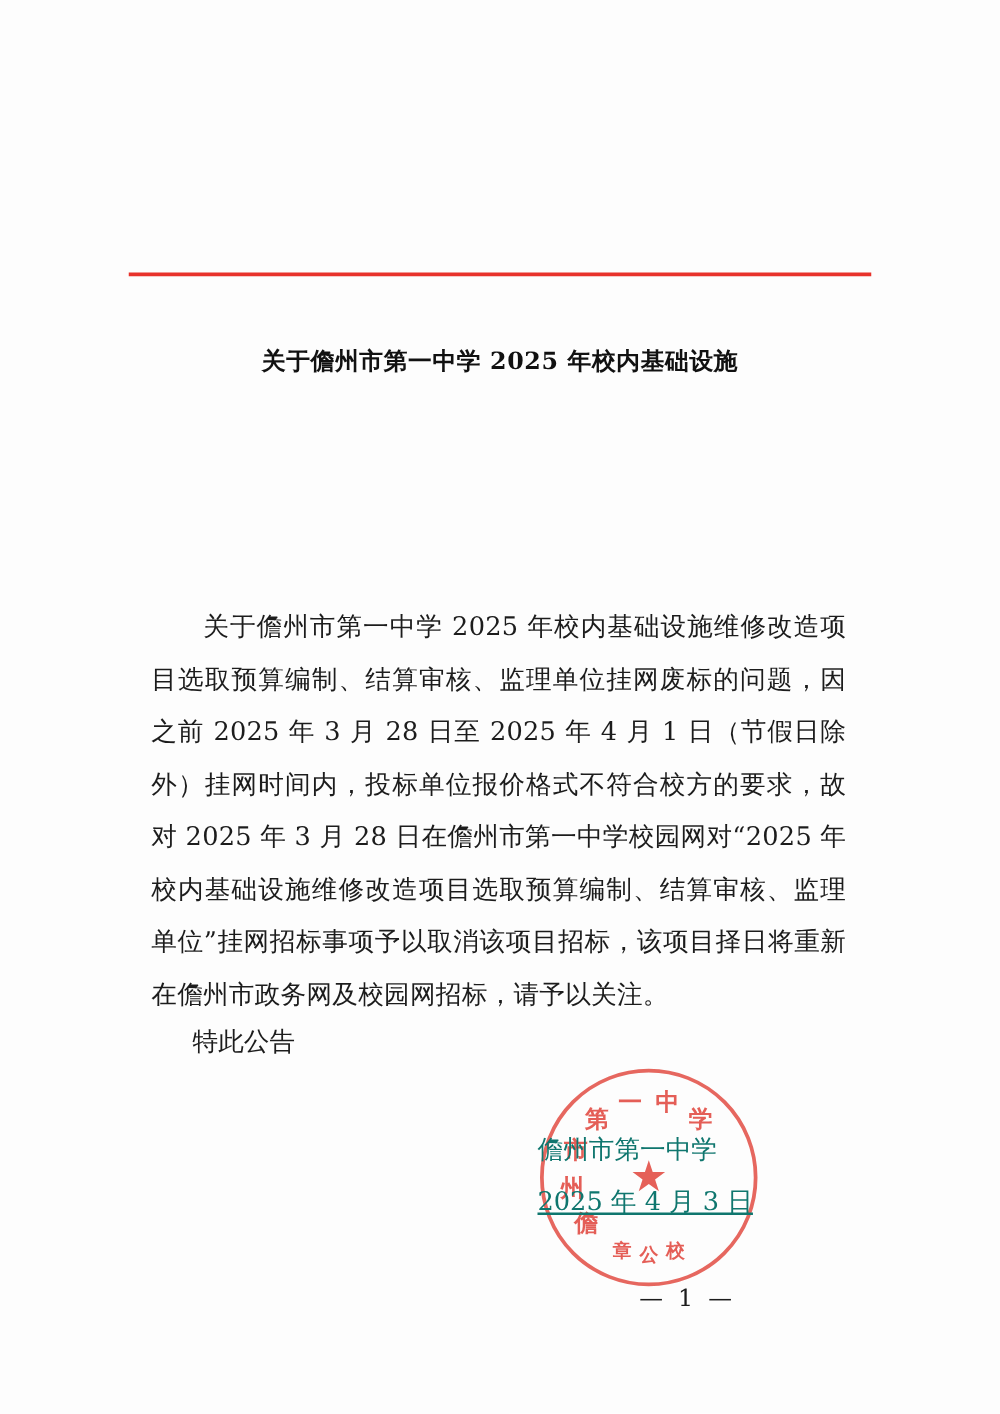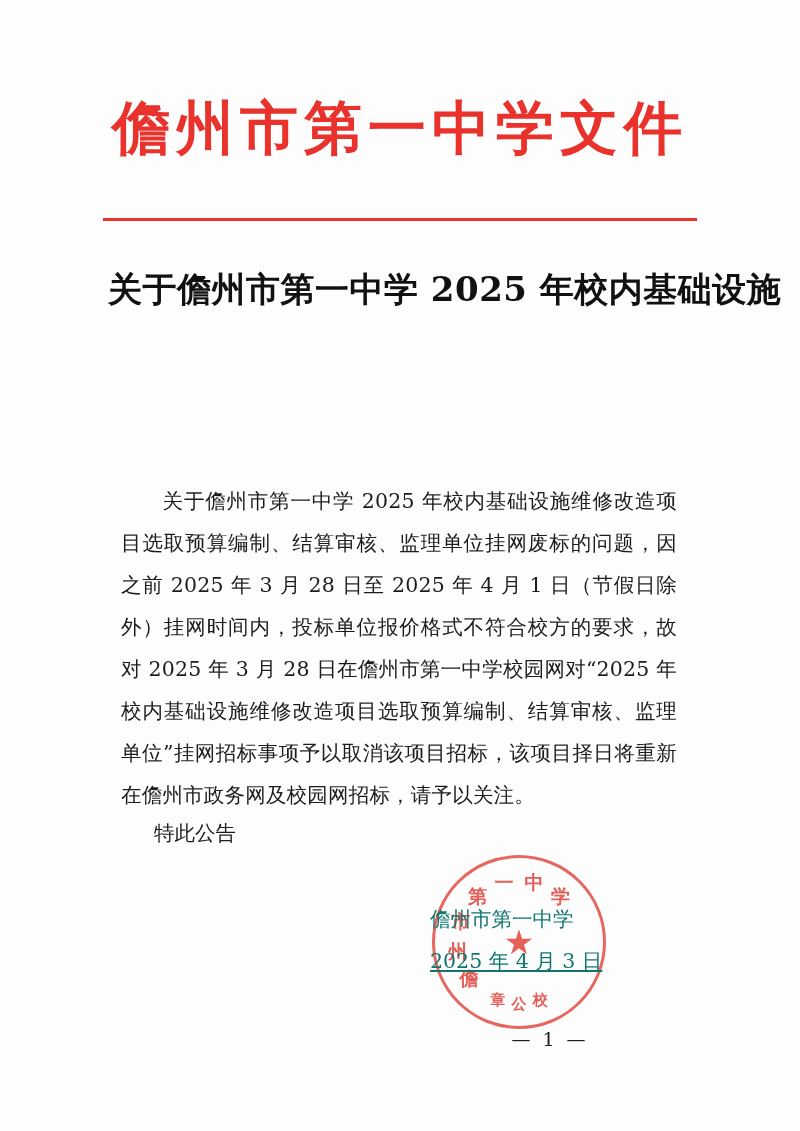--- a/index.html
+++ b/index.html
@@ -49,21 +49,21 @@
   }
 
   
   .doc-title {
     position: absolute;
     top: 262px;
     left: 108px;
     width: 584px;
     text-align: center;
     font-weight: bold;
-    font-size: 34px;
+    font-size: 19px;
     line-height: 54px;
     letter-spacing: 0.5px;
     color: #111111;
   }
   .doc-title .ln {
     display: block;
     white-space: nowrap;
   }
   .doc-title .ln-3 {
     letter-spacing: 1px;
@@ -178,23 +178,20 @@
   .page-number-inner {
     display: inline-block;
     margin-left: 300px;
   }
 </style>
 </head>
 <body>
 
 <div class="page">
 
-  <div class="letterhead">
-    <div class="letterhead-title">儋州市第一中学文件</div>
-  </div>
   <div class="letterhead-rule"></div>
 
   <div class="doc-title">
     <span class="ln ln-1">关于儋州市第一中学 2025 年校内基础设施</span>
   </div>
 
   <div class="body-text">
     <p><span class="indent"></span><span>关于儋州市第一中学 2025 年校内基础设施维修改造项目选取预算编制、结算审核、监理单位挂网废标的问题，因之前 2025 年 3 月 28 日至 2025 年 4 月 1 日（节假日除外）挂网时间内，投标单位报价格式不符合校方的要求，故对 2025 年 3 月 28 日在儋州市第一中学校园网对“2025 年校内基础设施维修改造项目选取预算编制、结算审核、监理单位”挂网招标事项予以取消该项目招标，该项目择日将重新在儋州市政务网及校园网招标，请予以关注。</span></p>
   </div>
 

